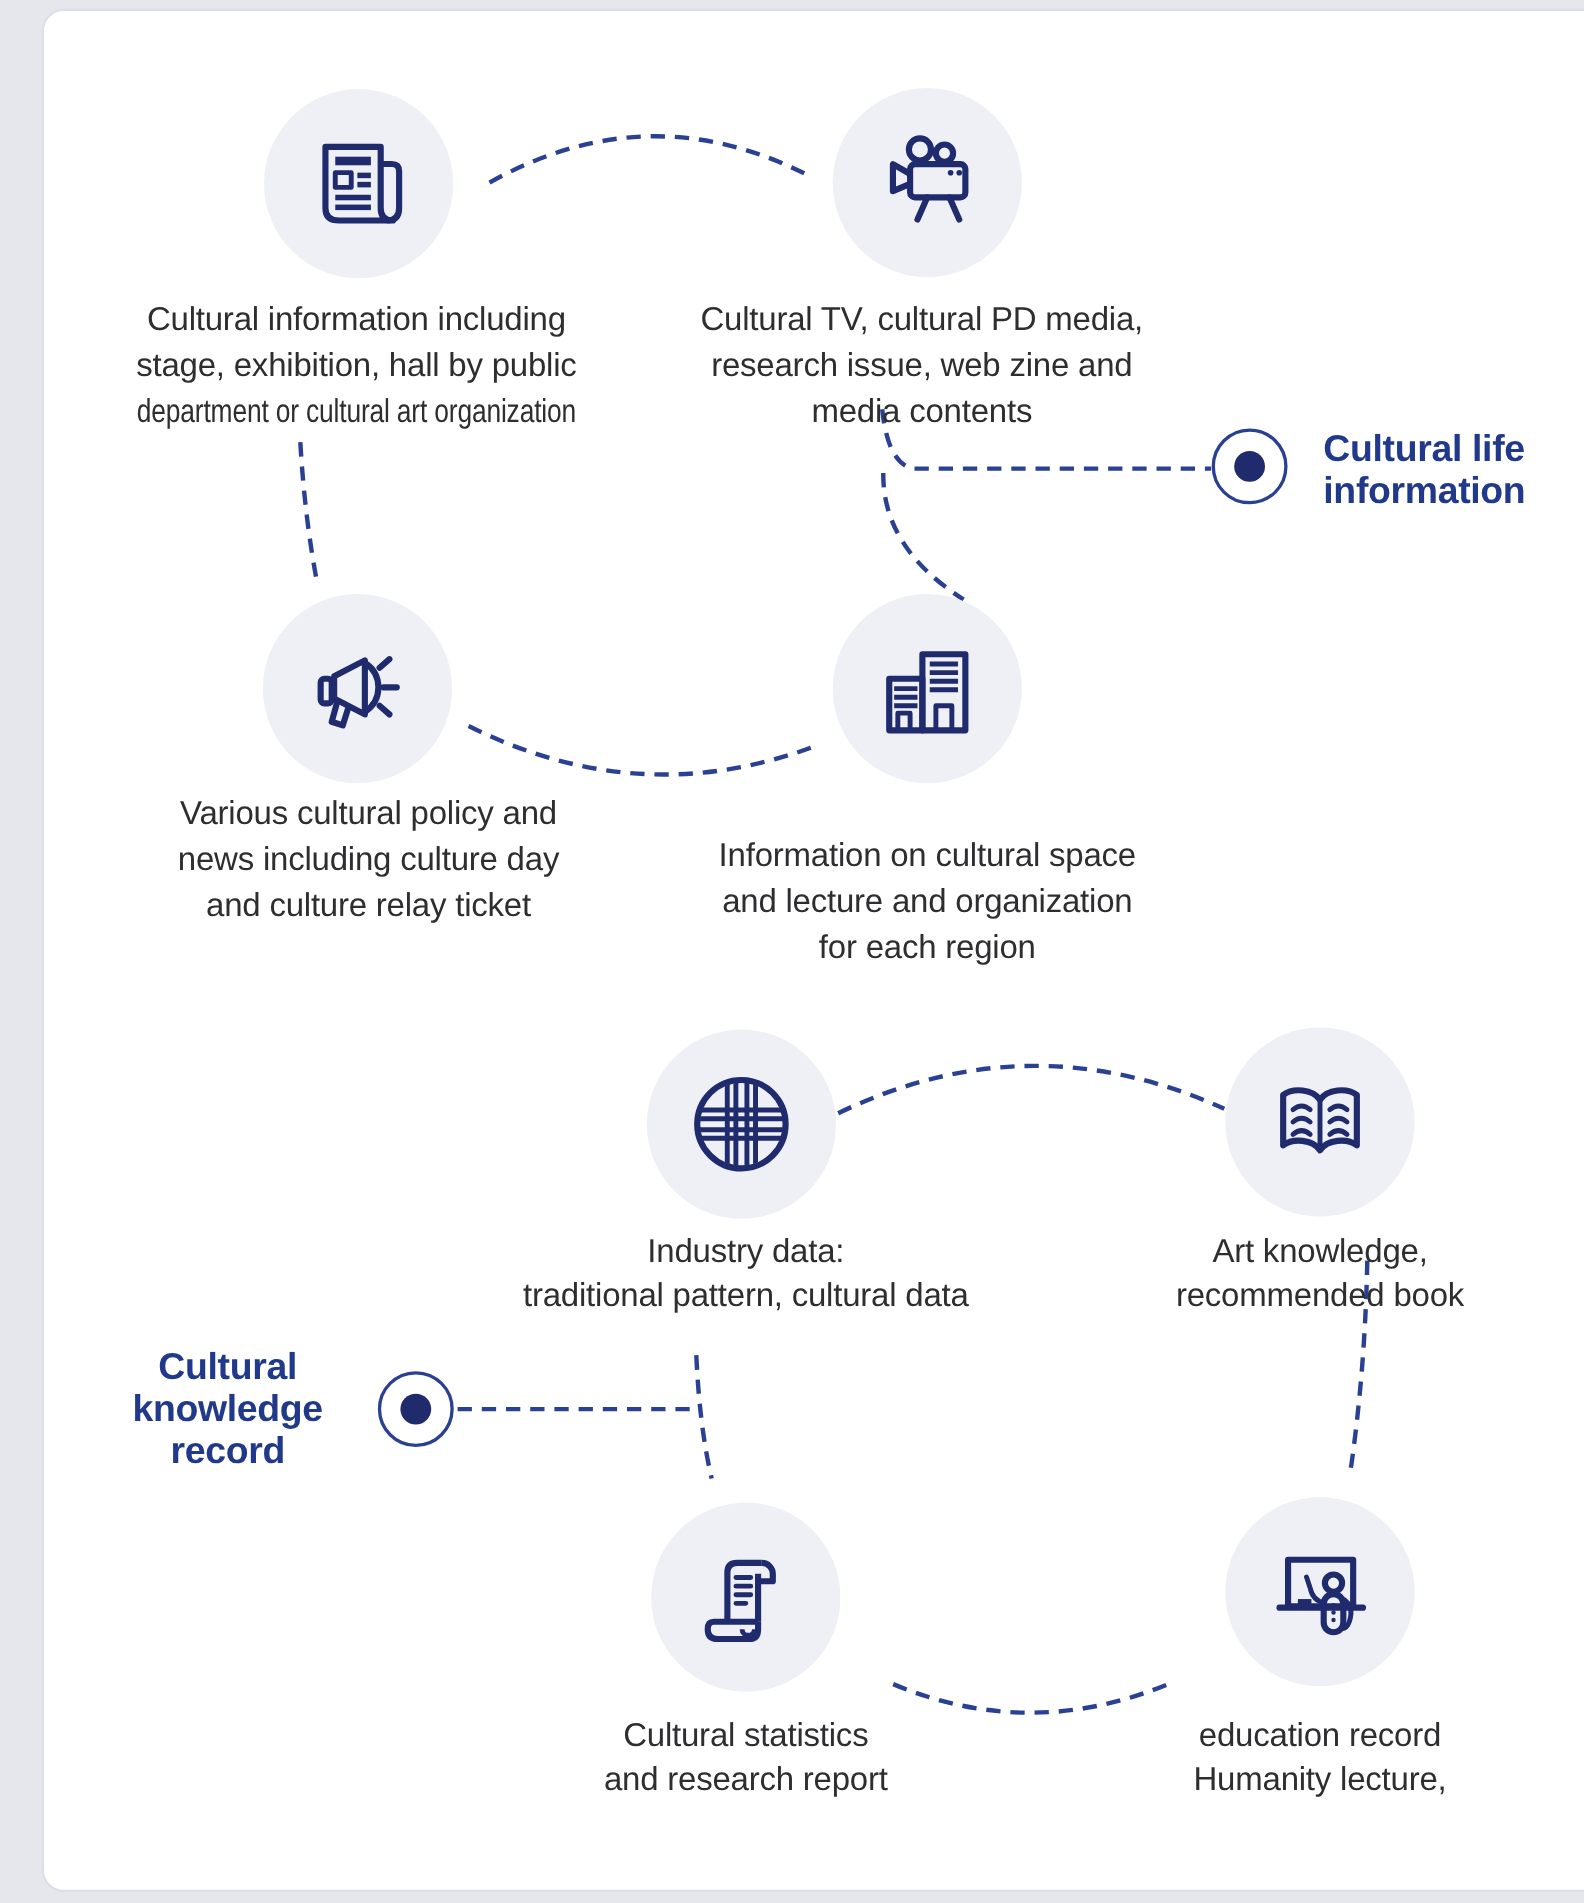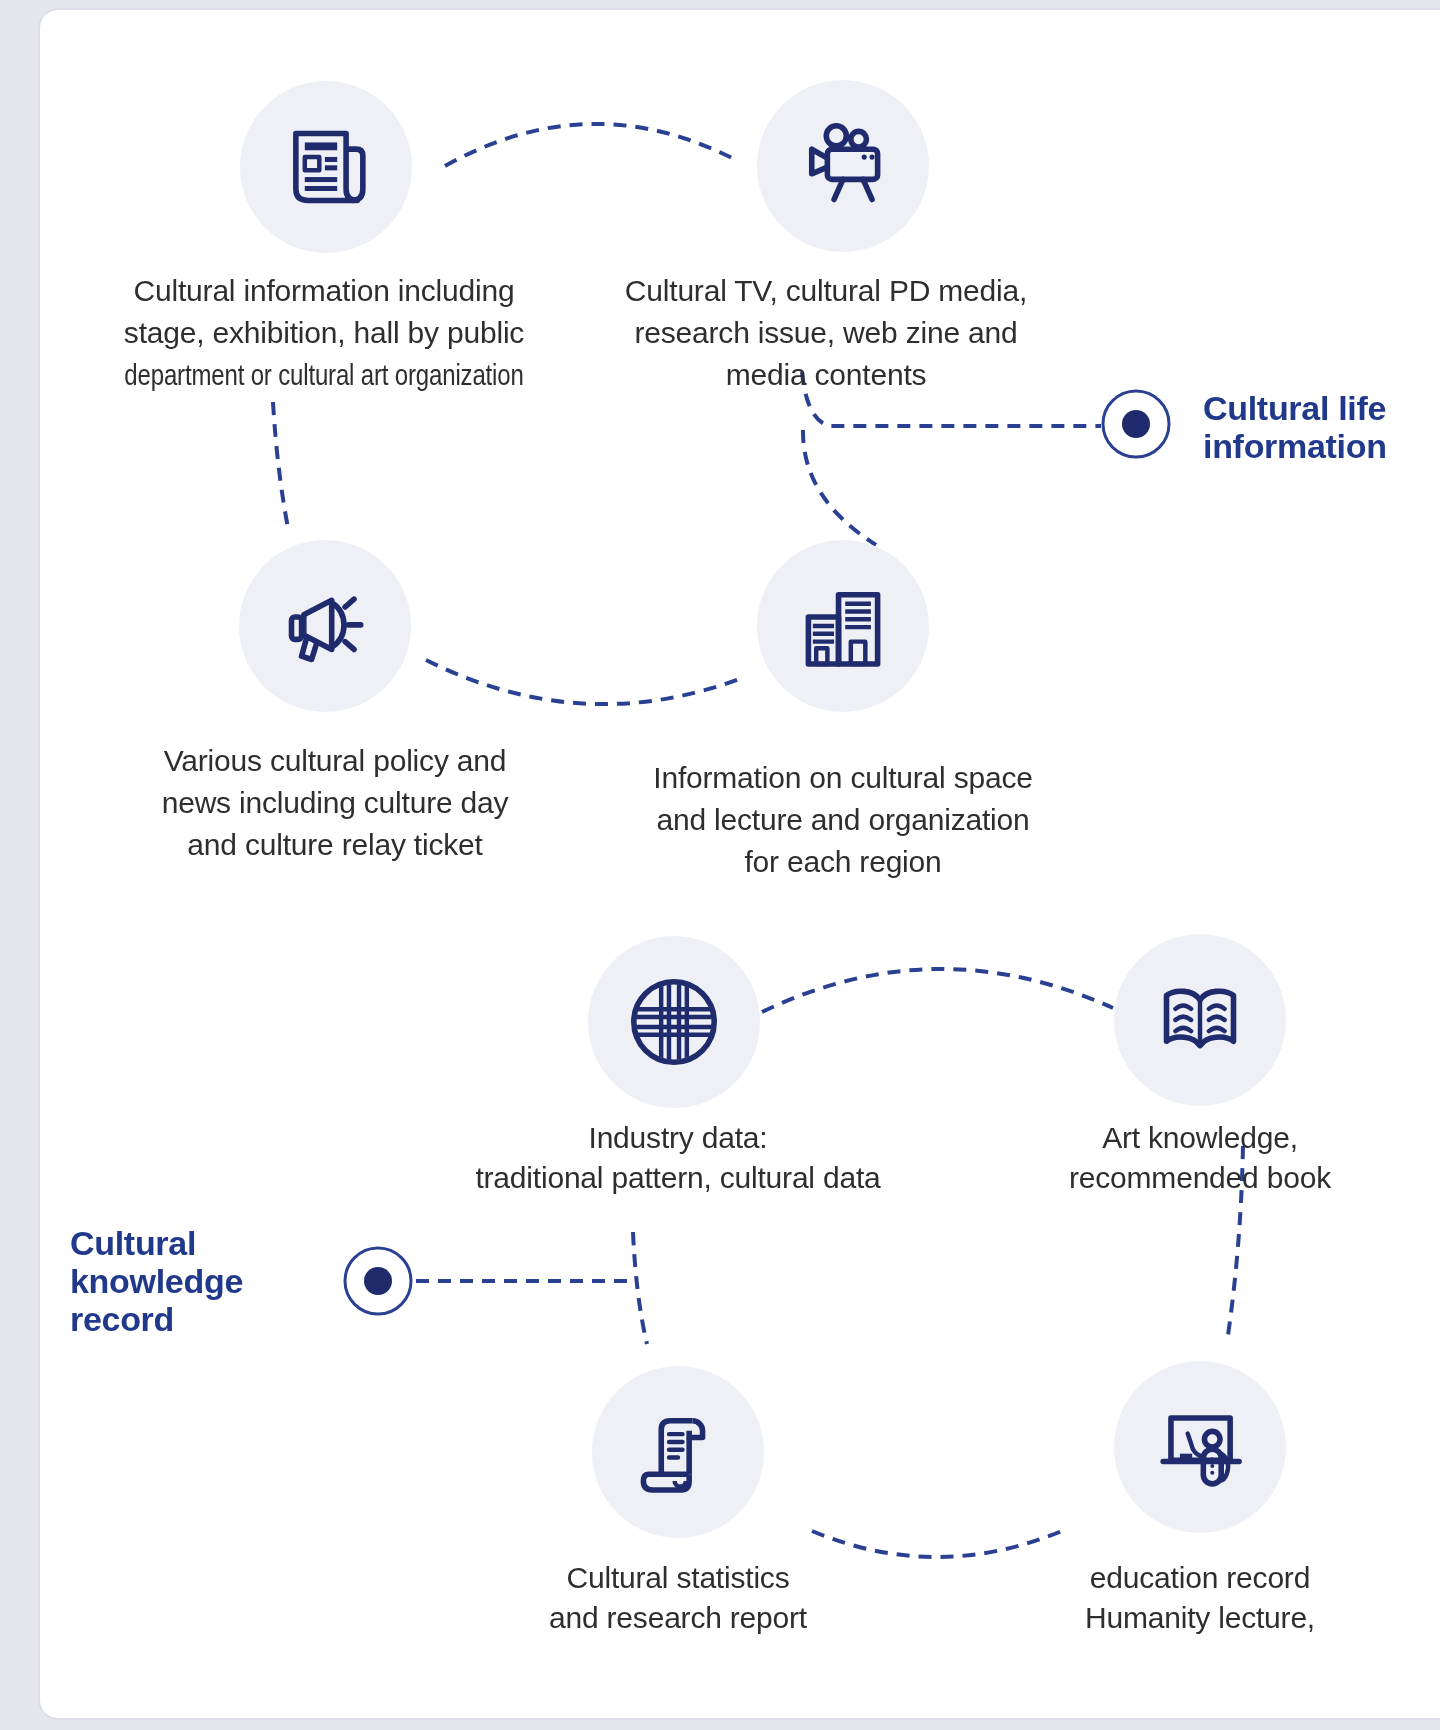--- a/index.html
+++ b/index.html
@@ -28,21 +28,21 @@
   .caption.tight{line-height:40px;}
   .cap-line{display:block;}
   .condense-last .cap-line:nth-child(3){
     transform:scaleX(0.8);transform-origin:50% 50%;white-space:nowrap;
   }
   .section-label{
     position:absolute;color:#21398b;font-weight:700;
     font-size:34px;line-height:38px;letter-spacing:-0.3px;
   }
   .section-label.left-align{text-align:left;}
-  .section-label.center-align{}
+  .section-label.center-align{text-align:center;}
   svg.icon{display:block;}
 </style>
 </head>
 <body>
 
 <div class="stage">
   <div class="card"></div>
 
   <svg class="connectors" viewBox="0 0 1440 1730" xmlns="http://www.w3.org/2000/svg">
     <g fill="none" stroke="#2a4092" stroke-width="4" stroke-dasharray="13 9">
@@ -91,21 +91,21 @@
       <path d="M43 55 L35 73 M61 55 L69 73" stroke-linecap="round"></path>
     </svg>
   </div>
 
   <div class="caption condense-last" style="left:34px;top:270px;width:520px">
     <span class="cap-line">Cultural information including</span>
     <span class="cap-line">stage, exhibition, hall by public</span>
     <span class="cap-line">department or cultural art organization</span>
   </div>
 
-  <div class="caption" style="left:536px;top:270px;width:520px">
+  <div class="caption" style="left:548px;top:270px;width:520px">
     <span class="cap-line">Cultural TV, cultural PD media,</span>
     <span class="cap-line">research issue, web zine and</span>
     <span class="cap-line">media contents</span>
   </div>
 
   <div class="section-label left-align" style="left:1173px;top:389px;width:270px">
     <div>Cultural life</div>
     <div>information</div>
   </div>
 
@@ -123,21 +123,21 @@
     <svg class="icon" width="96" height="96" viewBox="0 0 86 86" fill="none" stroke="#1f2b6d" stroke-width="5" stroke-linejoin="round">
       <rect x="12" y="35" width="27" height="42"></rect>
       <path d="M16 43 h19 M16 50 h19 M16 57 h19" stroke-width="4"></path>
       <rect x="39" y="15" width="35" height="62"></rect>
       <path d="M45 23 h23 M45 30 h23 M45 37 h23 M45 44 h23" stroke-width="4"></path>
       <rect x="50" y="57" width="13" height="20" stroke-width="4"></rect>
       <rect x="19" y="63" width="10" height="14" stroke-width="4"></rect>
     </svg>
   </div>
 
-  <div class="caption" style="left:75px;top:740px;width:460px">
+  <div class="caption" style="left:75px;top:719px;width:460px">
     <span class="cap-line">Various cultural policy and</span>
     <span class="cap-line">news including culture day</span>
     <span class="cap-line">and culture relay ticket</span>
   </div>
 
   <div class="caption" style="left:583px;top:757px;width:460px">
     <span class="cap-line">Information on cultural space</span>
     <span class="cap-line">and lecture and organization</span>
     <span class="cap-line">for each region</span>
   </div>

